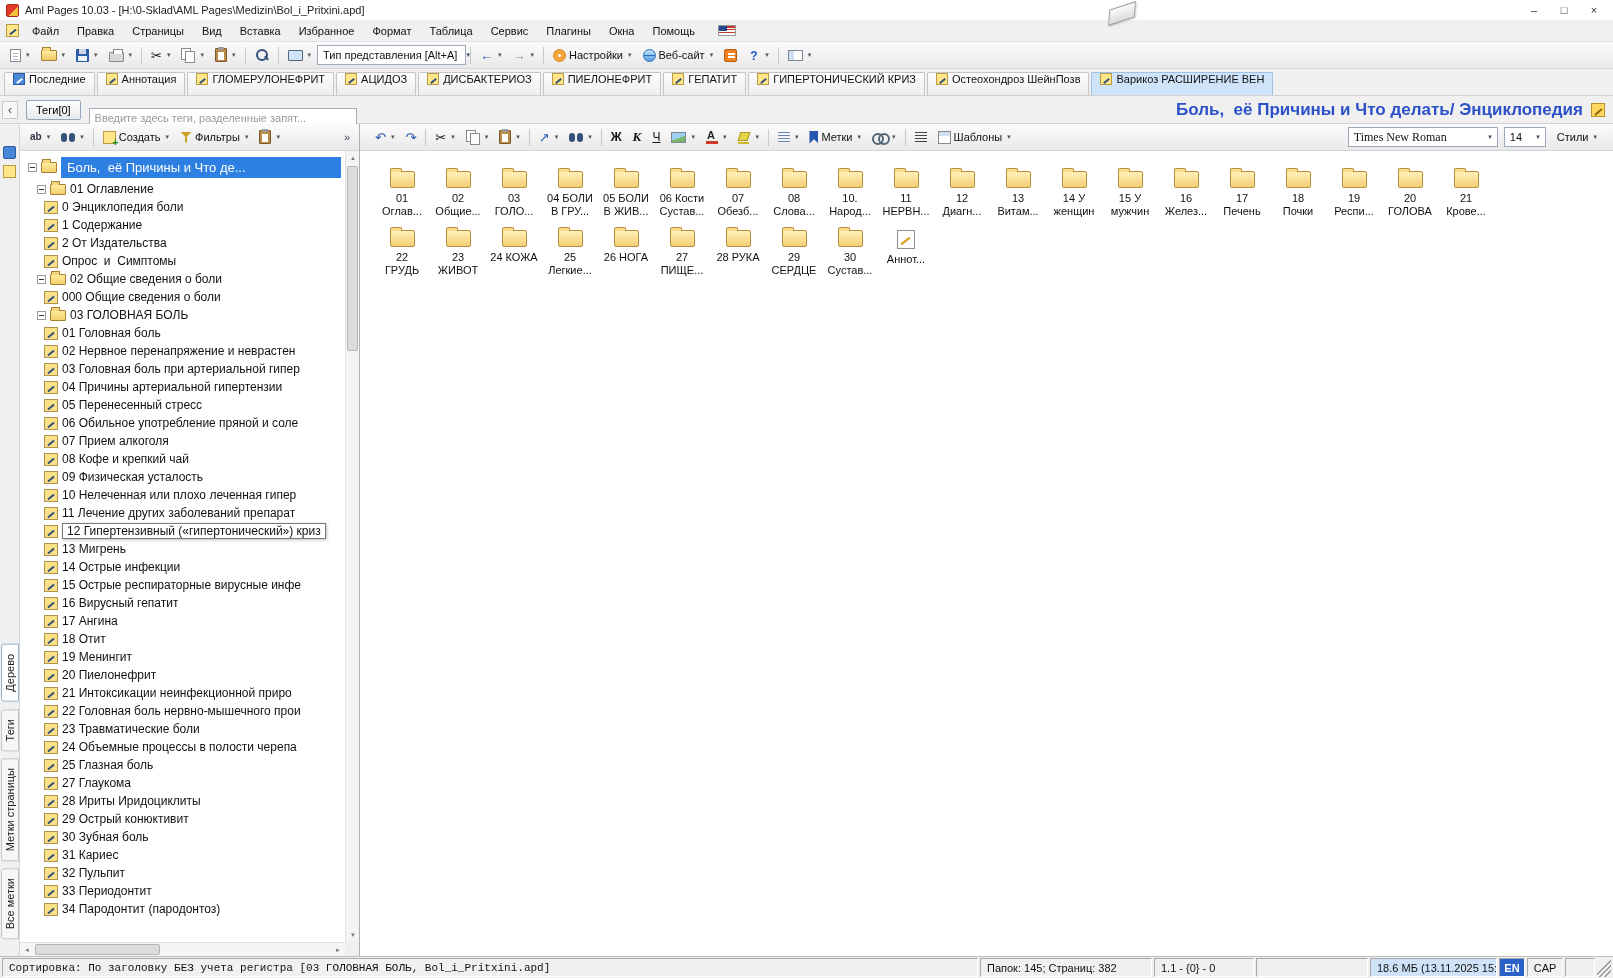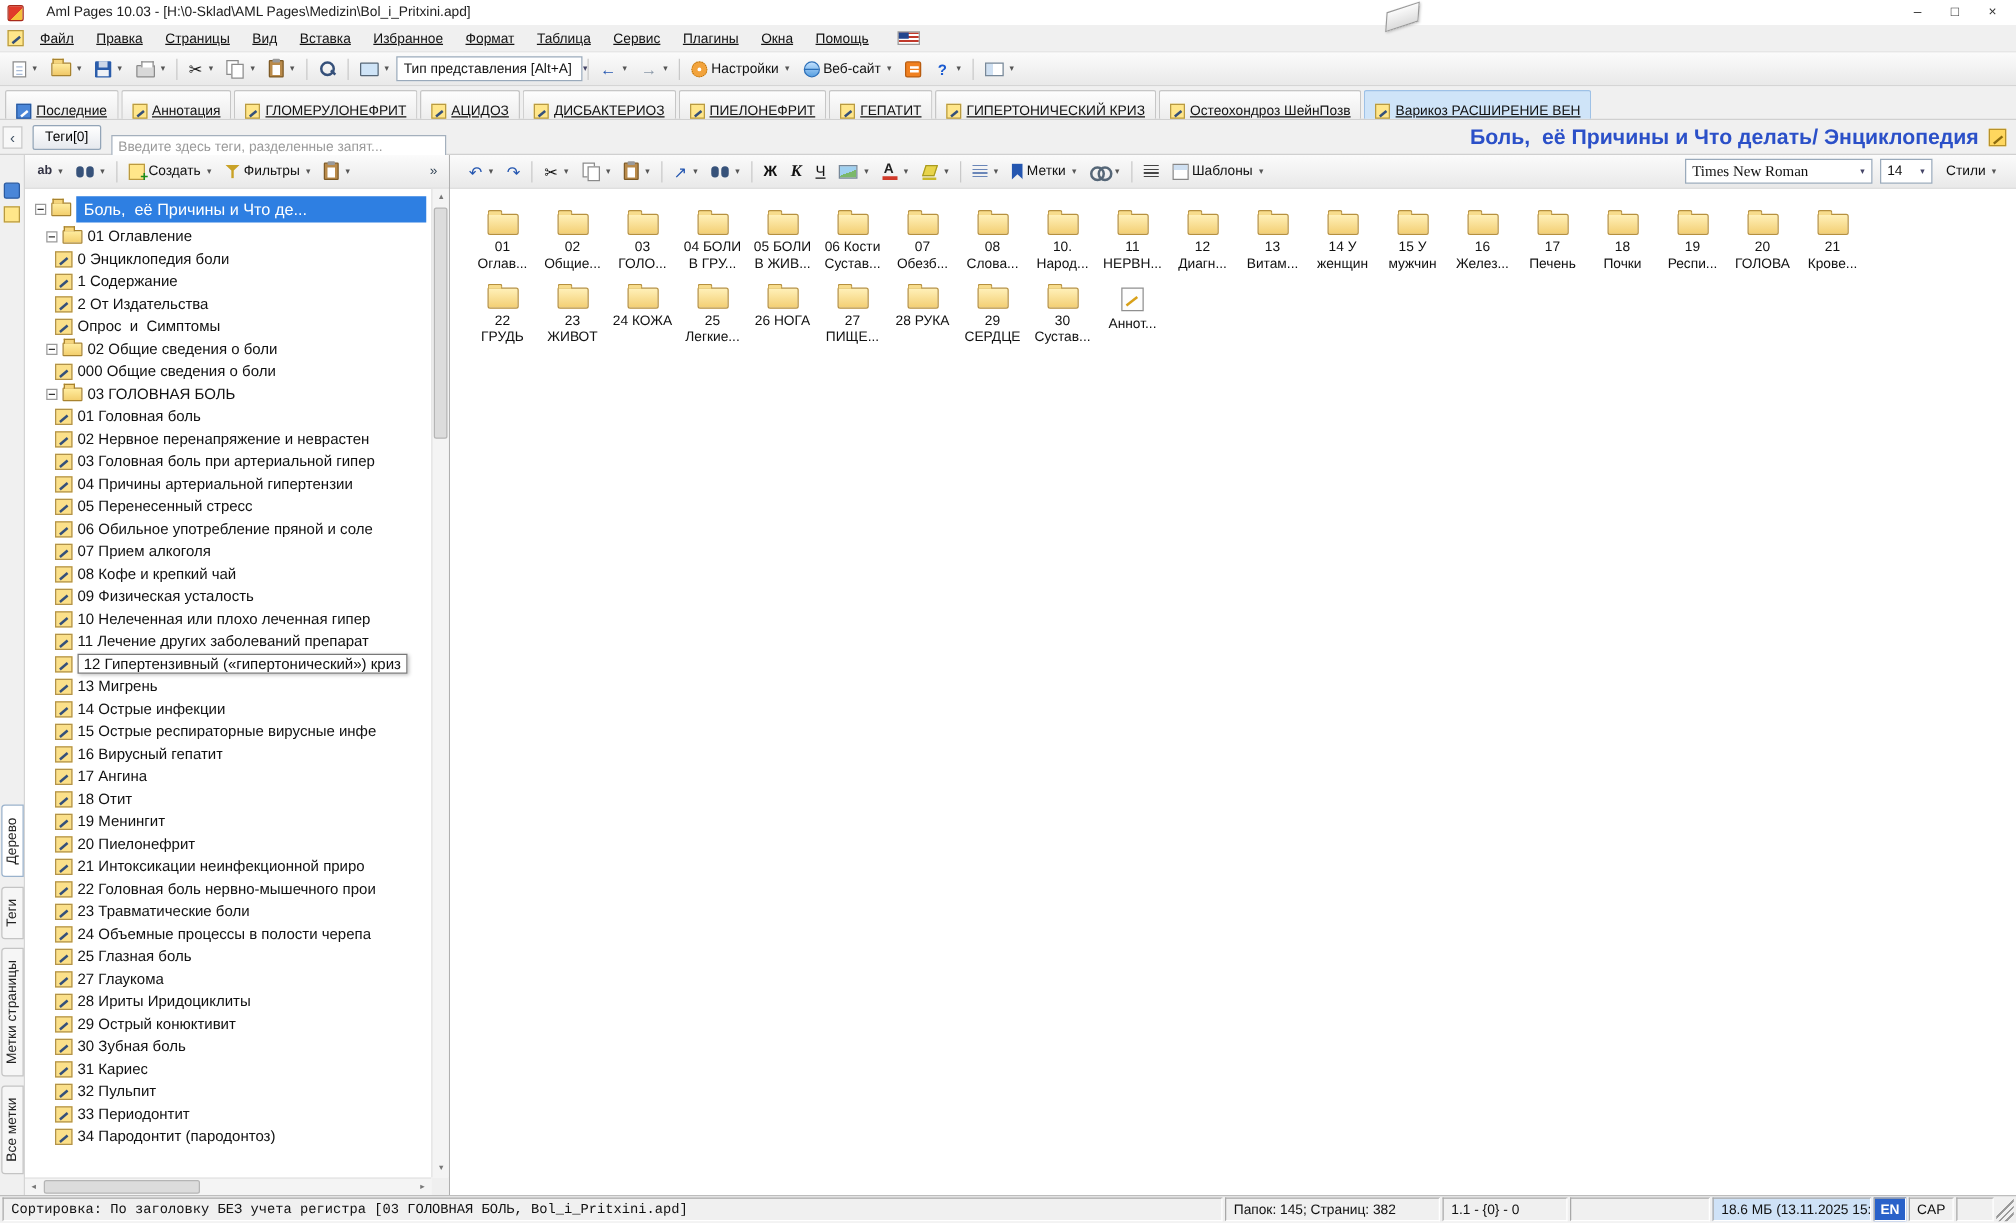--- a/index.html
+++ b/index.html
@@ -3,29 +3,29 @@
 <meta charset="utf-8">
 <style>
   *{margin:0;padding:0;box-sizing:border-box;}
   html,body{width:1613px;height:978px;overflow:hidden;}
   body{font-family:"Liberation Sans","DejaVu Sans",sans-serif;font-size:11px;color:#111;background:#f0f0f0;}
   .app{position:relative;width:1613px;height:978px;display:flex;flex-direction:column;background:#f0f0f0;}
 
   
   .titlebar{height:20px;background:#ffffff;display:flex;align-items:center;padding:0 6px;gap:6px;flex-shrink:0;}
   .app-icon{width:13px;height:13px;border-radius:2px;background:linear-gradient(135deg,#e03a2a 55%,#f5c13a 55%);border:1px solid #a82a1a;flex-shrink:0;}
-  .titlebar .title{font-size:11px;color:#222;white-space:nowrap;margin-left:12px;}
+  .titlebar .title{font-size:11px;color:#222;white-space:nowrap;}
   .eraser{position:absolute;left:1108px;top:6px;width:28px;height:15px;background:linear-gradient(#fafafa,#dcdcdc);border:1px solid #9a9a9a;transform:rotate(-18deg) skewX(-22deg);box-shadow:1px 1px 2px rgba(0,0,0,.2);}
   .wc{margin-left:auto;display:flex;gap:4px;}
   .wc-btn{width:26px;height:15px;display:flex;align-items:center;justify-content:center;color:#333;font-size:11px;cursor:default;}
 
   
   .menubar{height:22px;display:flex;align-items:center;padding:0 6px;background:#f0f0f0;border-bottom:1px solid #e2e2e2;flex-shrink:0;}
   .menu-items{display:flex;align-items:center;}
-  .menu-item{padding:3px 9px;white-space:nowrap;text-decoration:underline;}
+  .menu-item{padding:3px 9px;white-space:nowrap;}
   .mnote{width:13px;height:13px;margin-right:4px;background:#ffe68a;border:1px solid #b89a42;position:relative;}
   .mnote::after{content:"";position:absolute;left:2px;top:6px;width:8px;height:2px;background:#35507a;transform:rotate(-40deg);}
   .i-flag{width:18px;height:11px;margin-left:14px;border:1px solid #9a9a9a;background:repeating-linear-gradient(#c0392b 0 1.5px,#fff 1.5px 3px);position:relative;flex-shrink:0;}
   .i-flag::before{content:"";position:absolute;left:0;top:0;width:8px;height:5px;background:#24468e;}
 
   
   .toolbar,.etoolbar,.tree-toolbar{height:27px;background:linear-gradient(#fbfbfb,#e9e9e9);border-bottom:1px solid #d5d5d5;display:flex;align-items:center;padding:0 5px;gap:1px;flex-shrink:0;}
   .tbtn{height:22px;display:flex;align-items:center;gap:3px;padding:0 4px;border:1px solid transparent;border-radius:2px;white-space:nowrap;}
   .dd::after{content:"▾";font-size:7px;color:#555;margin-left:2px;}
   .tsep{width:1px;height:17px;background:#c9c9c9;margin:0 3px;flex-shrink:0;}
@@ -86,21 +86,21 @@
   .i-bookmark{width:9px;height:13px;background:#2456b0;clip-path:polygon(0 0,100% 0,100% 100%,50% 68%,0 100%);}
   .i-chain{width:15px;height:9px;}
   .i-chain::before,.i-chain::after{content:"";position:absolute;top:0;width:8px;height:8px;border:2px solid #567;border-radius:50%;}
   .i-chain::before{left:0;} .i-chain::after{left:6px;}
   .i-justify{width:12px;height:11px;background:repeating-linear-gradient(#444 0 1px,transparent 1px 3px);}
   .i-template{width:13px;height:13px;background:#fff;border:1px solid #888;}
   .i-template::before{content:"";position:absolute;left:0;right:0;top:0;height:4px;background:#cfe0f2;}
 
   
   .tabsbar{height:27px;background:#f0f0f0;border-bottom:1px solid #d0d0d0;display:flex;align-items:flex-end;padding:2px 2px 0 4px;gap:2px;flex-shrink:0;}
-  .dtab{height:23px;display:flex;align-items:flex-end;gap:4px;padding:0 8px;border:1px solid #c6c6c6;border-bottom:none;border-radius:2px 2px 0 0;background:linear-gradient(#fdfdfd,#ededed);white-space:nowrap;text-decoration:underline;}
+  .dtab{height:23px;display:flex;align-items:flex-start;gap:4px;padding:0 8px;border:1px solid #c6c6c6;border-bottom:none;border-radius:2px 2px 0 0;background:linear-gradient(#fdfdfd,#ededed);white-space:nowrap;}
   .dtab.active{background:#cfe4f8;border-color:#9ec1e6;}
   .note-icon{width:12px;height:12px;background:#ffe68a;border:1px solid #b89a42;position:relative;flex-shrink:0;}
   .note-icon::after{content:"";position:absolute;left:2px;top:6px;width:7px;height:2px;background:#35507a;transform:rotate(-40deg);}
   .dtab.icon-history .note-icon{background:#4a86d8;border-color:#2a5aa0;}
   .dtab.icon-history .note-icon::after{background:#fff;}
 
   
   .tagsbar{height:28px;background:#f0f0f0;display:flex;align-items:center;padding:0 8px 0 2px;gap:8px;border-bottom:1px solid #d0d0d0;flex-shrink:0;}
   .strip-collapse{width:16px;height:18px;display:flex;align-items:center;justify-content:center;color:#456;border:1px solid #c8c8c8;background:#f8f8f8;font-size:12px;}
   .tags-btn{height:20px;border:1px solid #93a5b8;background:linear-gradient(#ffffff,#e6e9ee);padding:0 9px;font-size:11px;font-family:inherit;border-radius:2px;}

